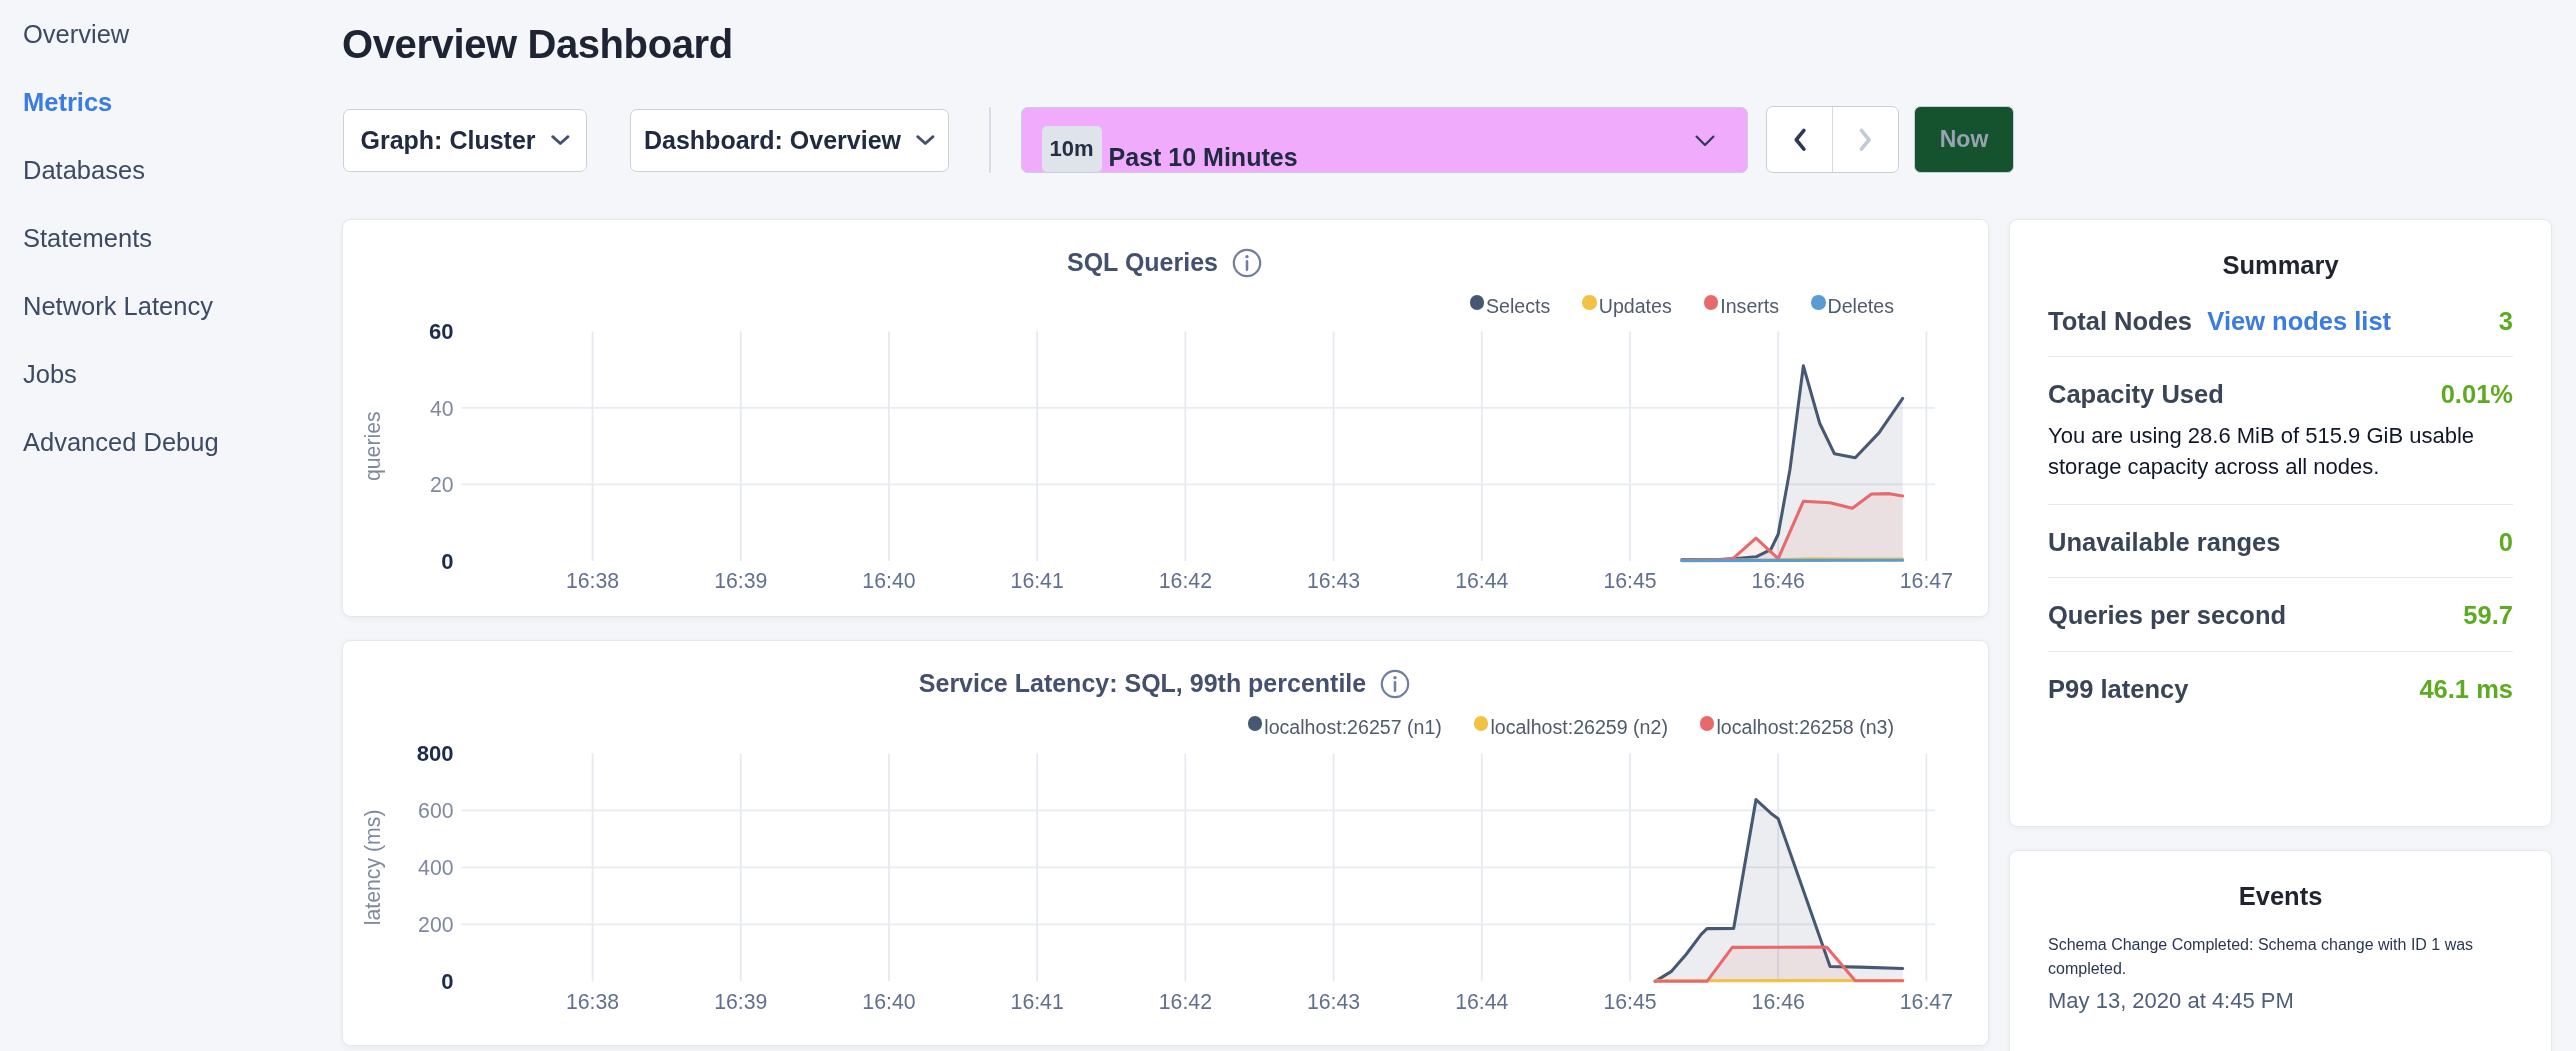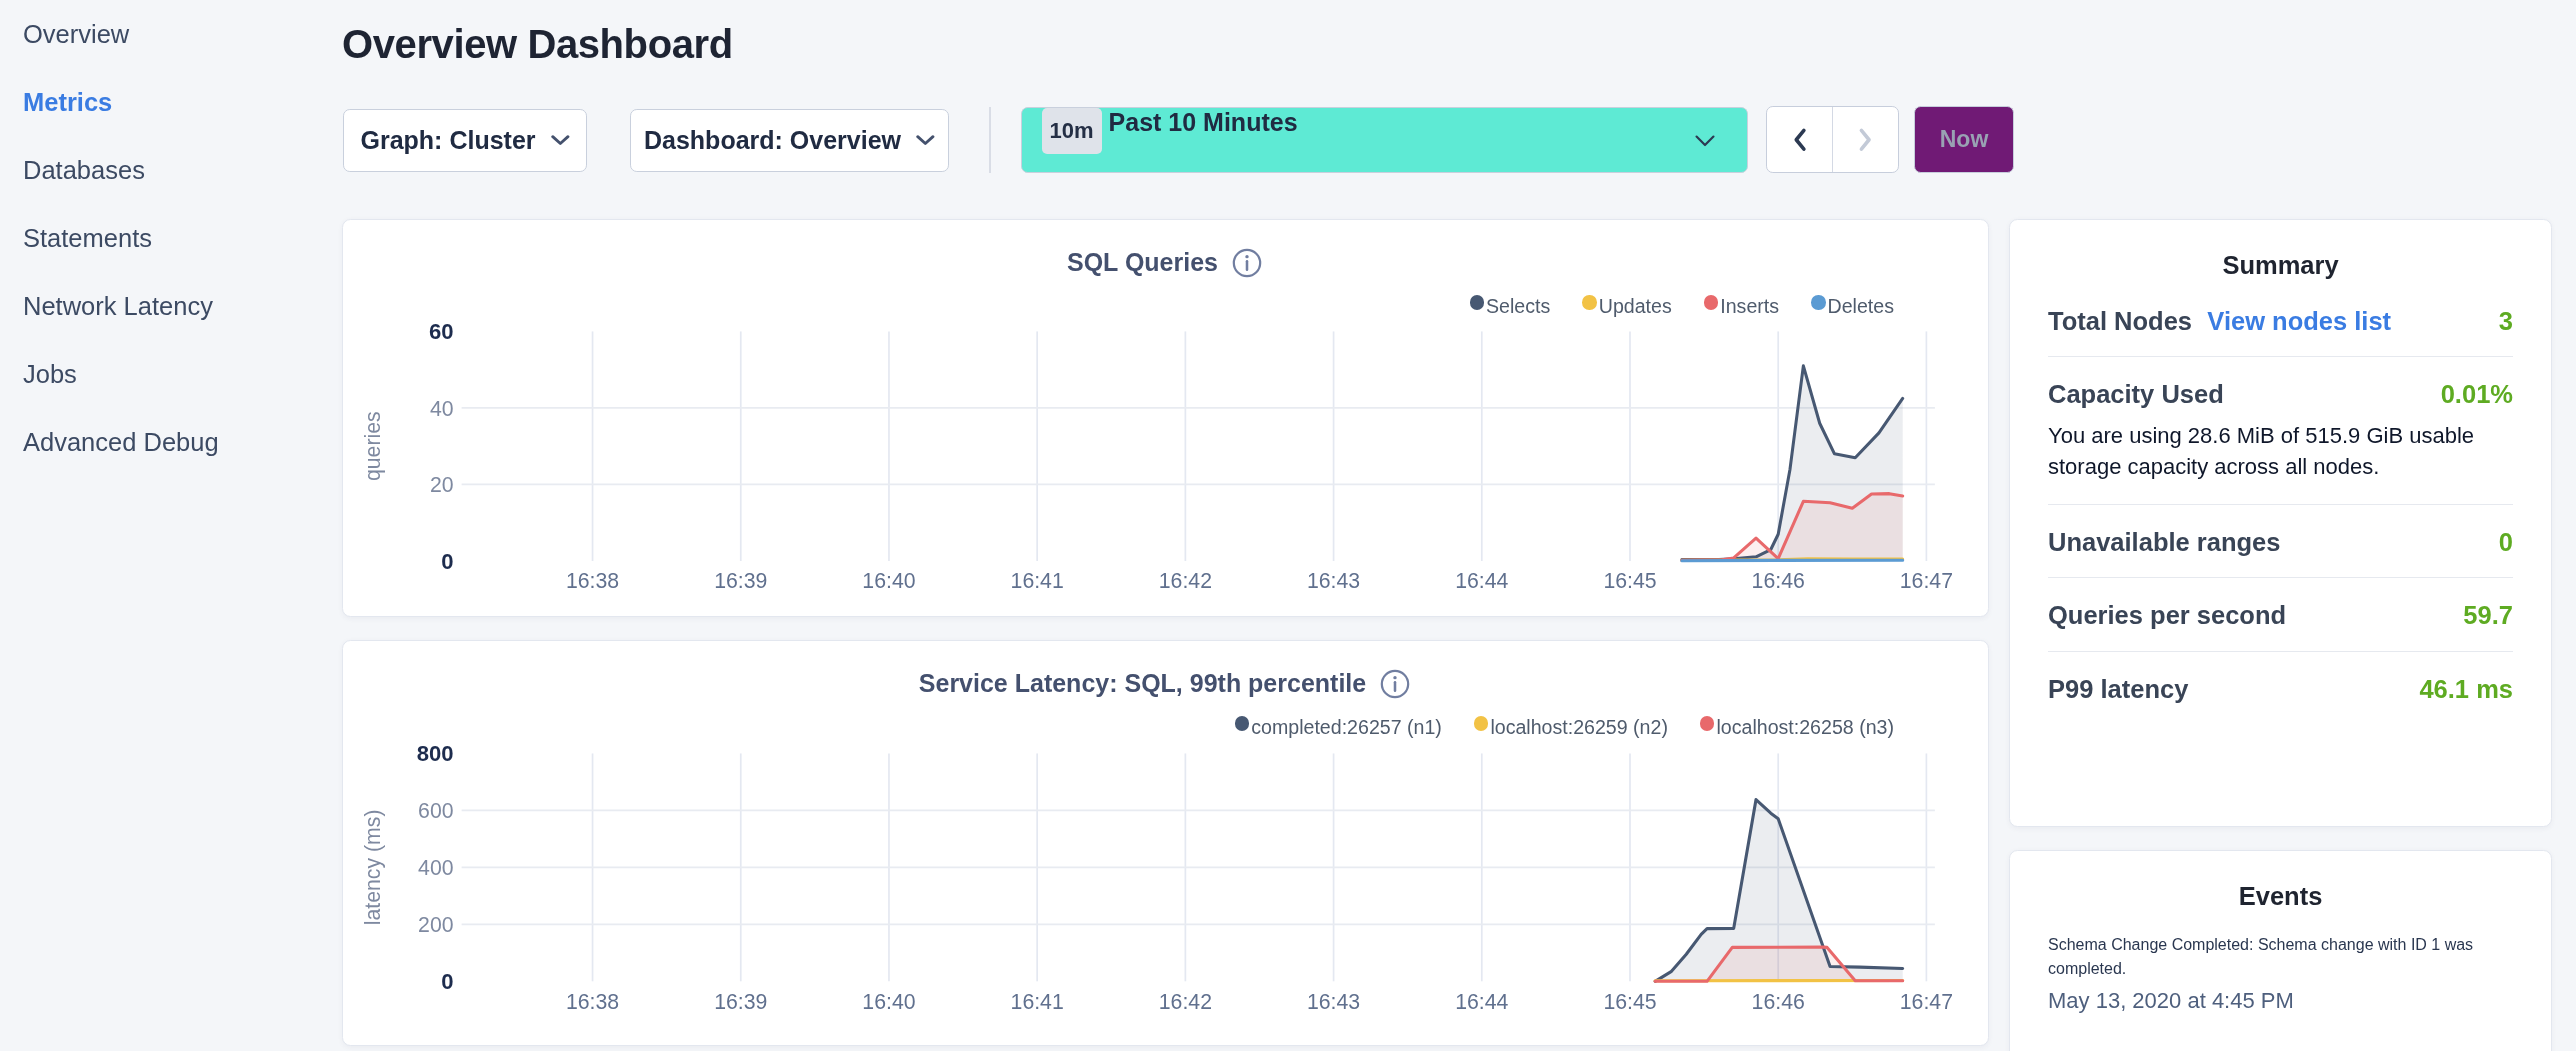--- a/index.html
+++ b/index.html
@@ -25,42 +25,42 @@
   
   .dropdown{
     position:absolute;top:109px;height:63px;background:#fff;
     border:1.7px solid #c9d0dd;border-radius:6.8px;
     display:flex;align-items:center;justify-content:center;gap:15.3px;
     cursor:pointer;box-sizing:border-box;
   }
   .dd-label{font-size:25px;font-weight:700;color:#202b42;}
   .toolbar-divider{position:absolute;left:989px;top:107px;width:1.7px;height:66px;background:#d9dde6;}
   .timepicker{
-    position:absolute;left:1021px;top:107px;width:727px;height:66px;background:#5eead4;
+    position:absolute;left:1021px;top:107px;width:727px;height:66px;background:#f0abfc;
     border:1.7px solid #c9d0dd;border-radius:6.8px;box-sizing:border-box;
-    display:flex;align-items:flex-start;cursor:pointer;
+    display:flex;align-items:flex-end;cursor:pointer;
   }
   .time-chip{
     margin-left:19.6px;width:60px;height:46px;background:#dfe3ea;border-radius:5.1px;
     display:flex;align-items:center;justify-content:center;
     font-size:22px;font-weight:700;color:#242f45;flex:none;
   }
   .tp-label{margin-left:7px;font-size:25px;font-weight:700;color:#202b42;}
   .tp-chev{position:absolute;right:31px;top:25.5px;}
   .arrow-group{
     position:absolute;left:1766px;top:106px;width:133px;height:67px;background:#fff;
     border:1.7px solid #c7cedc;border-radius:6.8px;box-sizing:border-box;display:flex;
   }
   .arrow-btn{
     flex:1;background:none;border:none;display:flex;align-items:center;justify-content:center;
     cursor:pointer;padding:0;
   }
   .arrow-btn.prev{border-right:1.7px solid #d4d9e4;}
   .now-btn{
-    position:absolute;left:1914px;top:106px;width:100px;height:67px;background:#701a75;
+    position:absolute;left:1914px;top:106px;width:100px;height:67px;background:#14532d;
     border:1.7px solid #c7cedc;border-radius:6.8px;box-sizing:border-box;
     font-family:inherit;font-size:23px;font-weight:700;color:#99a2b3;cursor:pointer;
   }
   
   .card{
     position:absolute;background:#fff;border:0.9px solid #e3e7ef;border-radius:8.5px;
     box-shadow:0 1.7px 5.1px rgba(50,60,90,.05);box-sizing:border-box;
   }
   #chart-card-0{left:342px;top:219px;width:1647px;height:398px;}
   #chart-card-1{left:342px;top:640px;width:1647px;height:406px;}
@@ -221,21 +221,21 @@
     <h3 class="chart-title">Service Latency: SQL, 99th percentile</h3>
     <svg width="34" height="34" viewBox="0 0 40 40">
       <circle cx="20" cy="20" r="15.5" fill="none" stroke="#717ea0" stroke-width="2.6"></circle>
       <line x1="20" y1="18" x2="20" y2="28" stroke="#717ea0" stroke-width="3" stroke-linecap="round"></line>
       <circle cx="20" cy="12.5" r="2" fill="#717ea0"></circle>
     </svg>
   </div>
   <div class="legend" id="legend-1">
       <span class="legend-item">
         <i class="legend-dot" style="background: rgb(71, 88, 114);"></i>
-        <span class="legend-label">completed:26257 (n1)</span>
+        <span class="legend-label">localhost:26257 (n1)</span>
       </span>
       <span class="legend-item">
         <i class="legend-dot" style="background: rgb(242, 194, 69);"></i>
         <span class="legend-label">localhost:26259 (n2)</span>
       </span>
       <span class="legend-item">
         <i class="legend-dot" style="background: rgb(232, 105, 107);"></i>
         <span class="legend-label">localhost:26258 (n3)</span>
       </span>
     </div>

